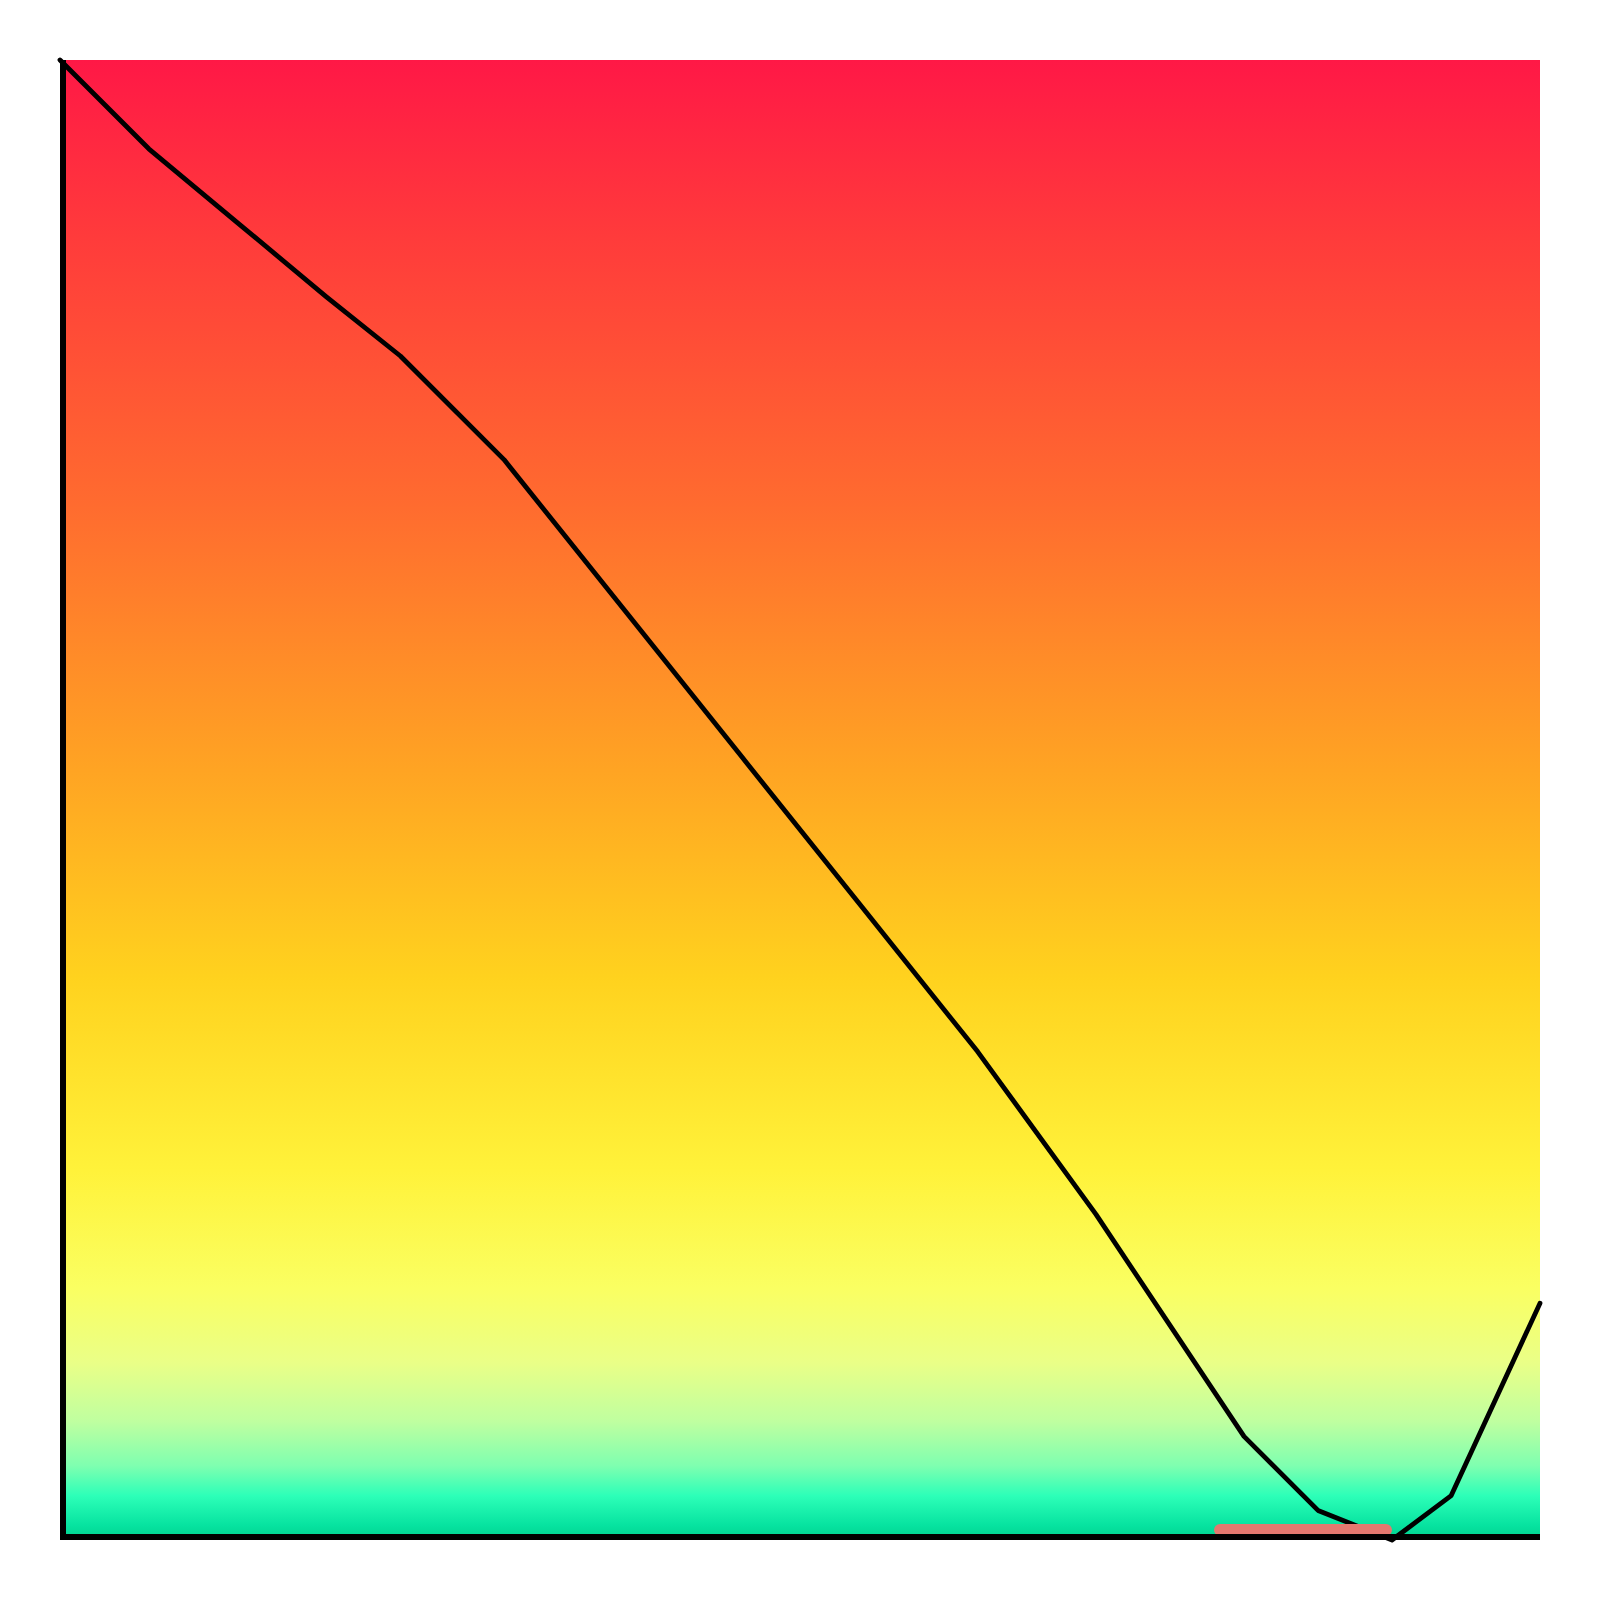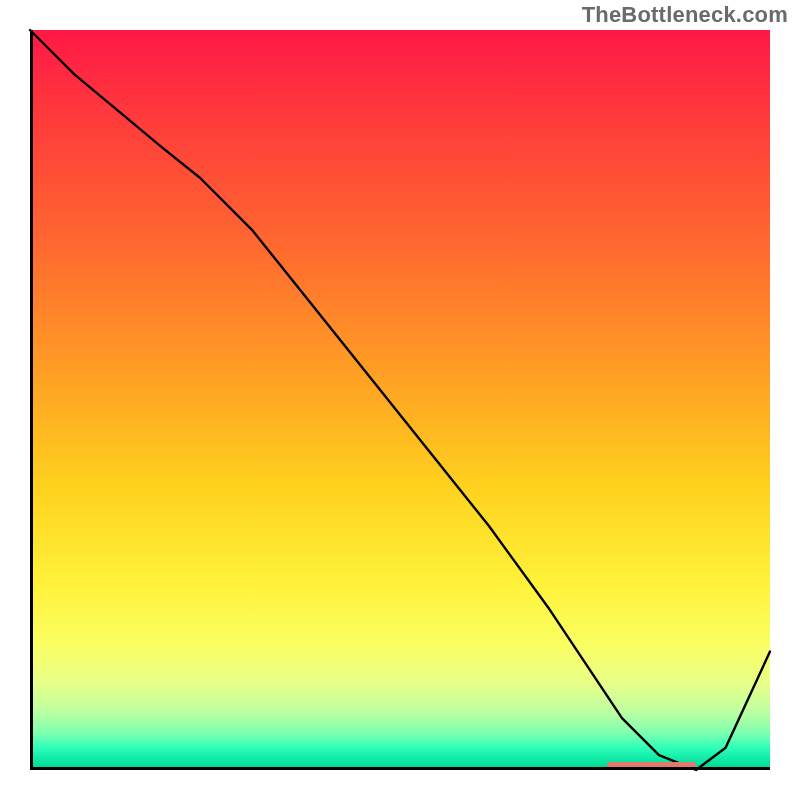--- a/index.html
+++ b/index.html
@@ -83,21 +83,20 @@
     height: 6px;
     background: #e4786f;
     border-radius: 3px;
   }
 </style>
 </head>
 <body>
 
 <div class="frame">
 
-  <div class="attribution">TheBottleneck.com</div>
 
   <div class="plot-outer">
 
     <div class="gradient"></div>
 
     <svg class="line" viewBox="0 0 740 740" preserveAspectRatio="none">
       <polyline id="curve" fill="none" stroke="#000" stroke-width="2.4" stroke-linejoin="round" stroke-linecap="round" points="0.0,0.0 44.4,44.4 88.8,81.4 133.2,118.4 170.2,148.0 222.0,199.8 281.2,273.8 340.4,347.8 399.6,421.8 458.8,495.8 518.0,577.2 555.0,632.7 592.0,688.2 629.0,725.2 666.0,740.0 695.6,717.8 740.0,621.6"></polyline>
     </svg>
 
     <div class="marker" id="marker" style="left: 577.2px; width: 88.8px; bottom: 2px; background: rgb(228, 120, 111);"></div>

